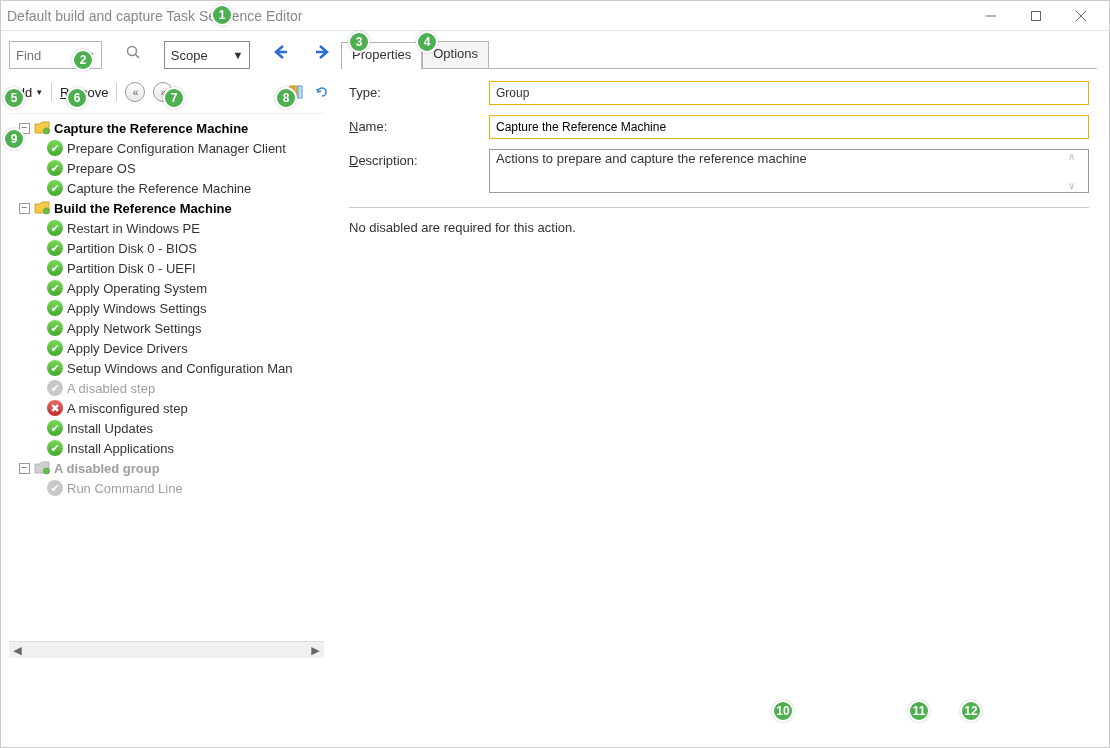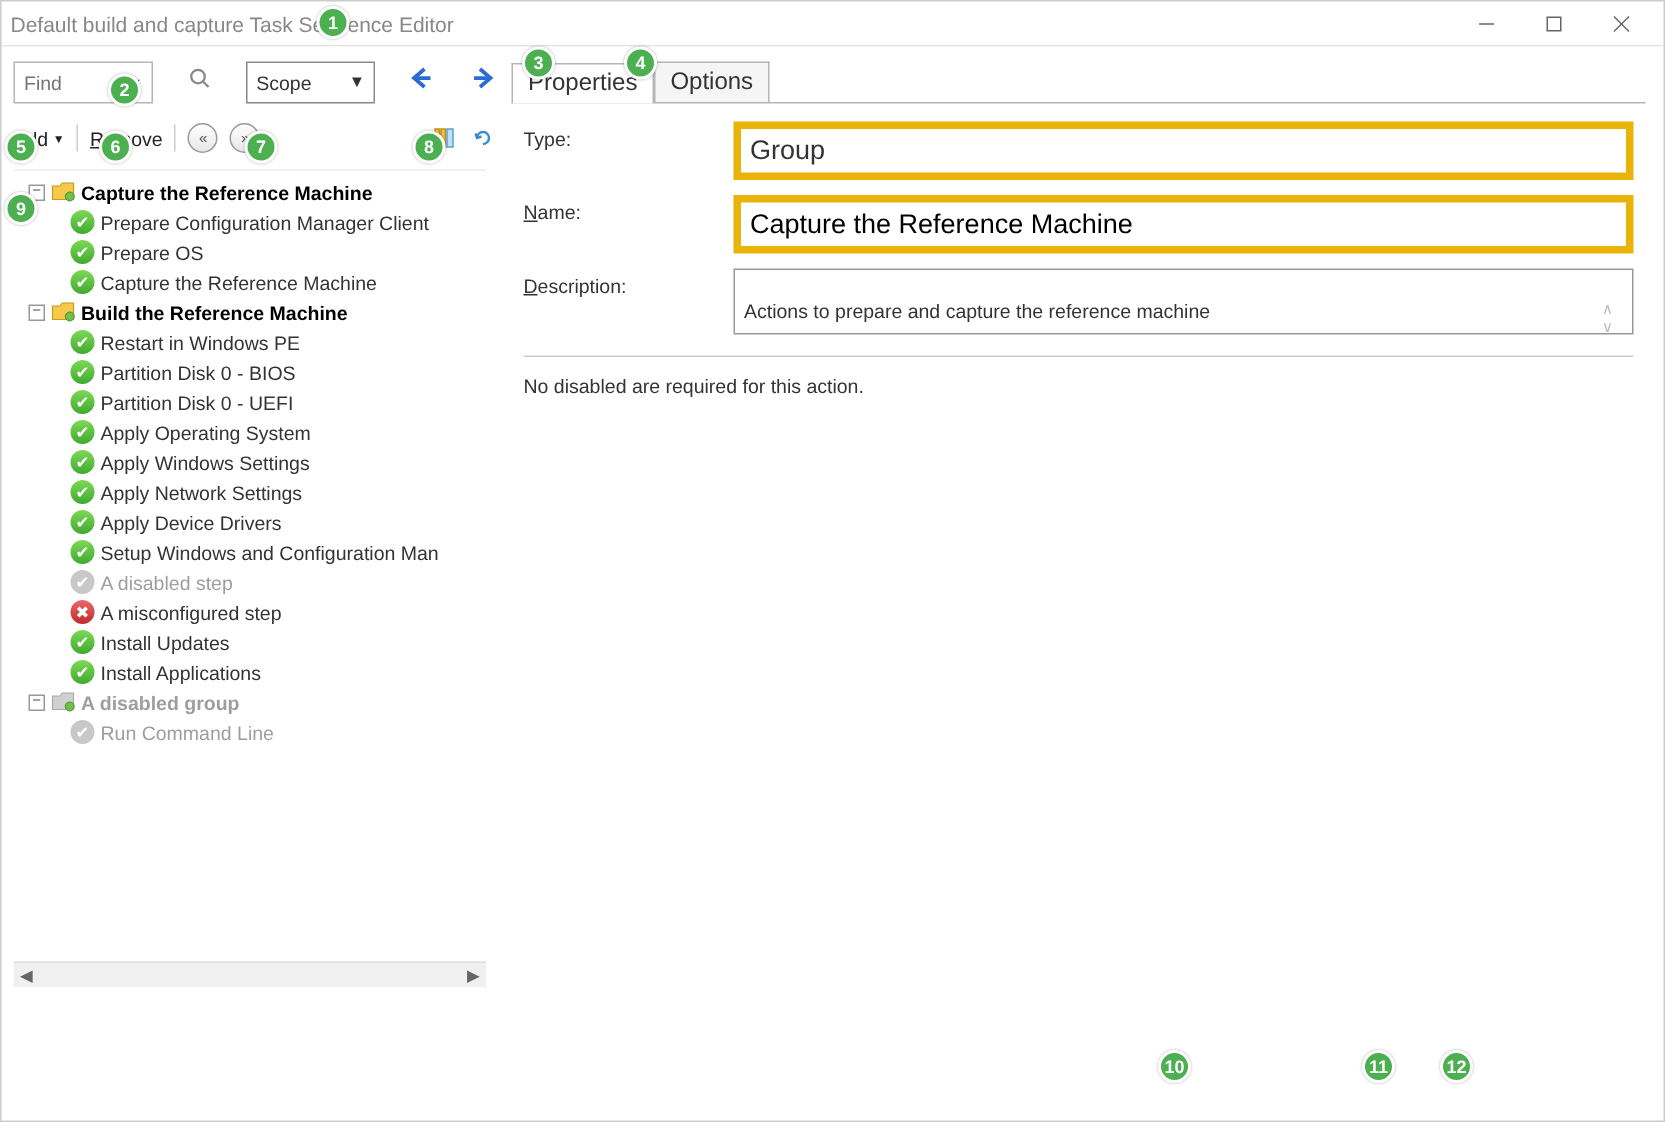--- a/index.html
+++ b/index.html
@@ -52,31 +52,31 @@
   .status-icon { width: 16px; height: 16px; border-radius: 50%; display: inline-flex; align-items: center; justify-content: center; margin-right: 4px; font-size: 11px; color: #fff; }
   .tree-label { font-size: 13px; }
   .tree-label.bold { font-weight: 600; color: #000; }
   .tree-label.disabled { color: #9e9e9e; }
 
   .tree-scroll-h { position: absolute; bottom: 0; left: 0; right: 0; height: 17px; background: #f0f0f0; display: flex; align-items: center; justify-content: space-between; border-top: 1px solid #ddd; }
   .scroll-arrow { width: 17px; height: 17px; display: flex; align-items: center; justify-content: center; color: #666; cursor: pointer; font-size: 11px; }
 
   .right-pane { flex: 1; display: flex; flex-direction: column; margin-left: 10px; }
   .tabs { display: flex; height: 28px; border-bottom: 1px solid #b5b5b5; }
-  .tab { border: 1px solid #b5b5b5; border-bottom: none; padding: 4px 10px; background: #fff; cursor: pointer; position: relative; font-size: 16px; }
+  .tab { border: 1px solid #b5b5b5; border-bottom: none; padding: 4px 10px; background: #fff; cursor: pointer; position: relative; font-size: 13px; }
   .tab.active { top: 1px; background: #fff; }
   .tab.inactive { background: #f5f5f5; }
 
   .form-area { padding: 12px 8px 8px 8px; flex: 1; display: flex; flex-direction: column; }
   .form-row { display: flex; align-items: flex-start; margin-bottom: 10px; }
   .form-label { width: 140px; color: #333; padding-top: 4px; }
   .form-label .ul { text-decoration: underline; }
-  .form-input { flex: 1; border: 5px solid #eab308; padding: 4px 6px; font-size: 18px; background: #fff; }
+  .form-input { flex: 1; border: 1px solid #eab308; padding: 4px 6px; font-size: 12px; background: #fff; }
   .form-input.readonly { background: #fff; color: #333; }
-  .form-textarea { flex: 1; border: 1px solid #999; padding: 20px 6px; font-size: 13px; height: 44px; position: relative; background: #fff; display: flex; }
+  .form-textarea { flex: 1; border: 1px solid #999; padding: 1px 6px; font-size: 13px; height: 44px; position: relative; background: #fff; display: flex; }
   .form-textarea span:first-child { flex: 1; }
   .ta-scroll { width: 14px; display: flex; flex-direction: column; justify-content: space-between; color: #bbb; font-size: 10px; }
 
   .hr { border: none; border-top: 1px solid #ccc; margin: 4px 0 12px; }
   .info-text { color: #333; font-size: 13px; }
 
   .bottom-buttons { display: flex; justify-content: flex-end; gap: 24px; padding: 8px 10px 0; }
   .dlg-btn { width: 86px; height: 26px; border: 1px solid #adadad; background: #e9e9e9; cursor: pointer; font-size: 13px; }
 
   .callout { position: absolute; width: 22px; height: 22px; border-radius: 50%; background: #4CAF50; color: #fff; font-weight: bold; font-size: 12px; display: flex; align-items: center; justify-content: center; border: 2px solid #fff; box-shadow: 0 0 2px rgba(0,0,0,0.3); z-index: 100; }

